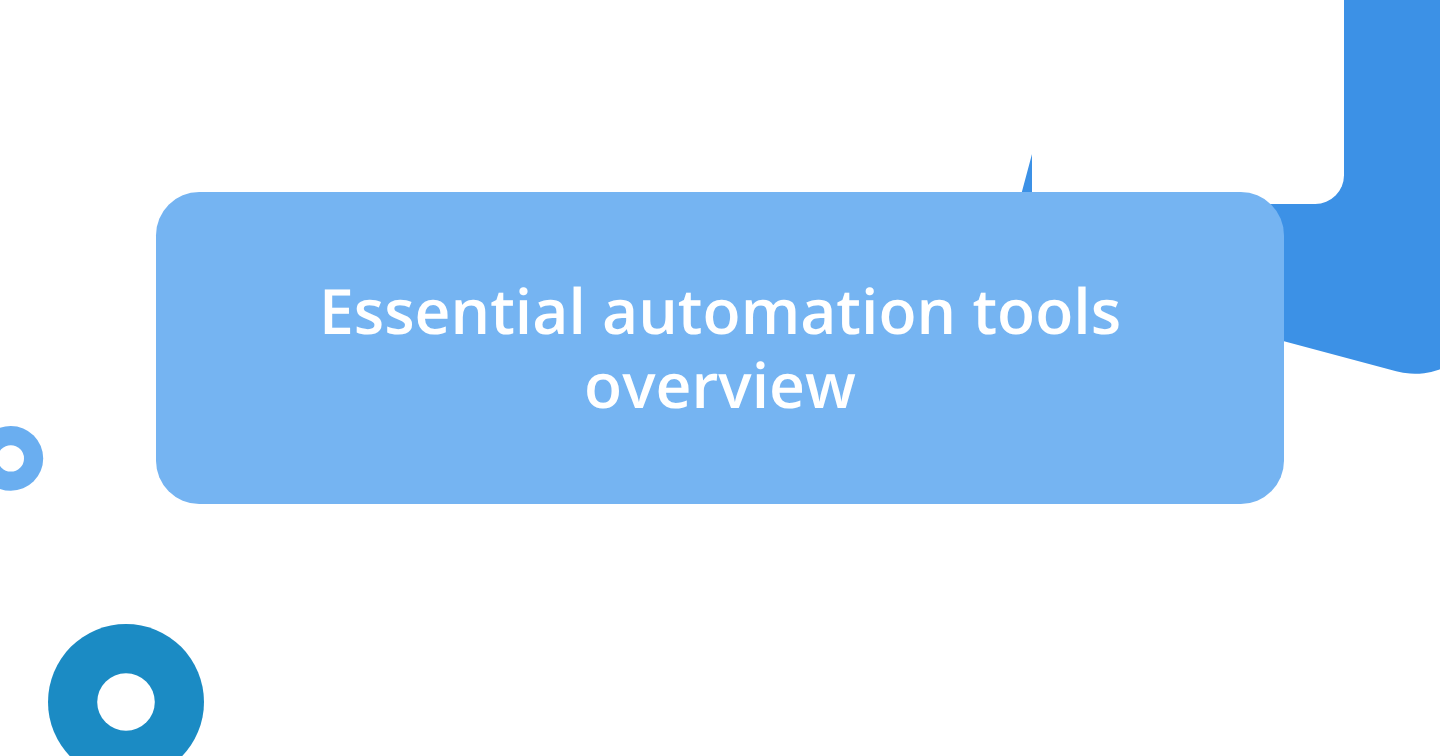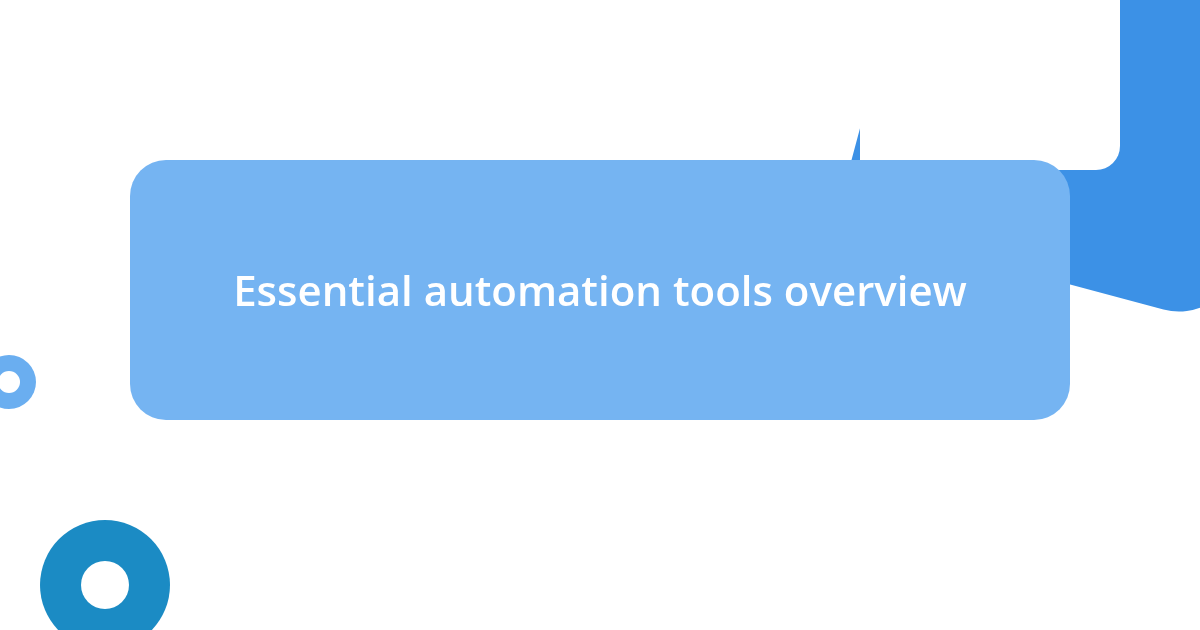--- a/index.html
+++ b/index.html
@@ -78,21 +78,21 @@
     height: 260px;
     background: #75b4f2;
     border-radius: 36px;
     display: flex;
     align-items: center;
     justify-content: center;
     padding: 0 60px;
   }
   .title-text {
     color: #ffffff;
-    font-size: 42px;
+    font-size: 52px;
     font-weight: 600;
     text-align: center;
     line-height: 1.2;
   }
 </style>
 </head>
 <body>
 
 <div class="top-right-shape"></div>
 <div class="top-right-cutout"></div>

